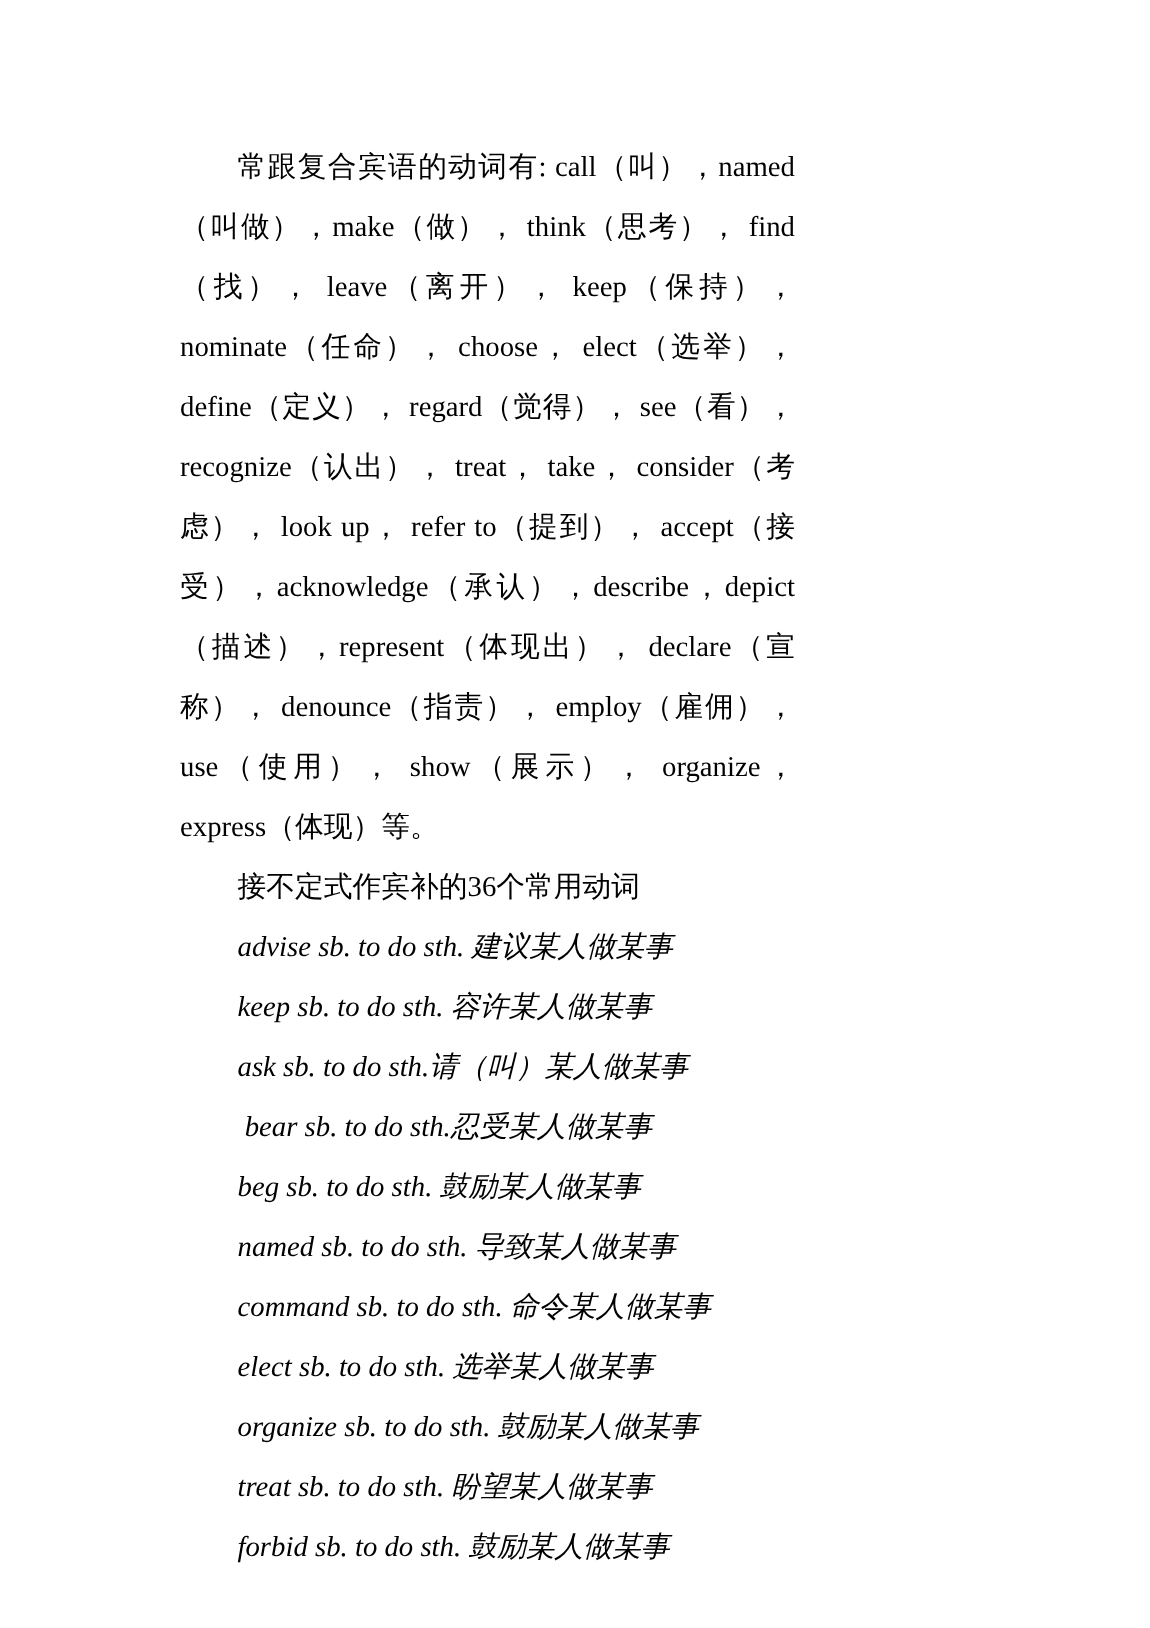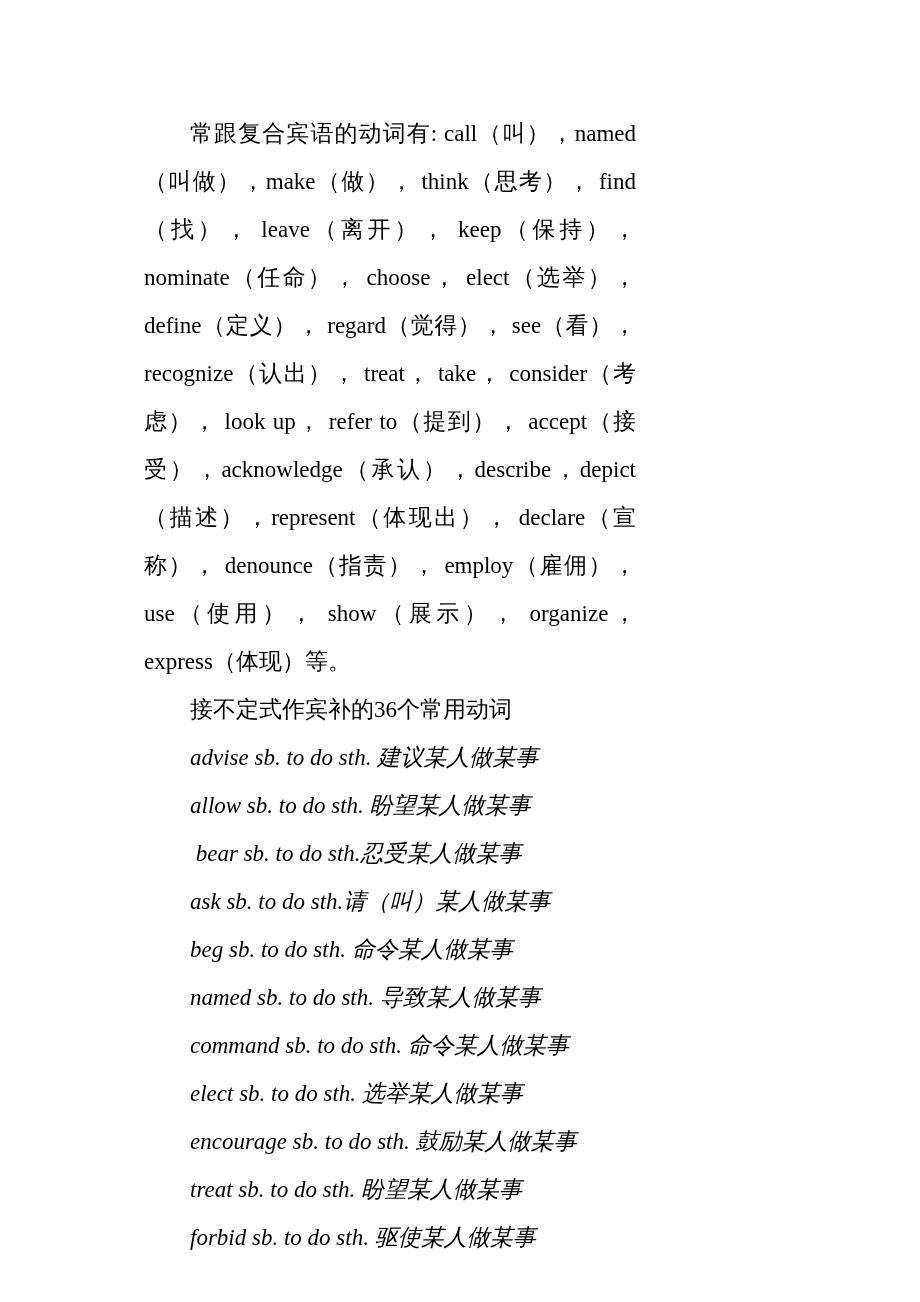--- a/index.html
+++ b/index.html
@@ -30,23 +30,23 @@
     font-style: italic;
   }
 </style>
 </head>
 <body>
 
 <div class="page">
   <p class="para justify">常跟复合宾语的动词有: call（叫），named（叫做），make（做）， think（思考）， find（找）， leave（离开）， keep（保持）， nominate（任命）， choose， elect（选举）， define（定义）， regard（觉得）， see（看）， recognize（认出）， treat， take， consider（考虑）， look up， refer to（提到）， accept（接受），acknowledge（承认），describe，depict（描述），represent（体现出）， declare（宣称）， denounce（指责）， employ（雇佣）， use（使用）， show（展示）， organize， express（体现）等。</p>
   <p class="para">接不定式作宾补的36个常用动词</p>
   <p class="para list-line">advise sb. to do sth. 建议某人做某事</p>
-  <p class="para list-line">allow sb. to do sth. 盼望某人做某事</p>
+  <p class="para list-line">keep sb. to do sth. 容许某人做某事</p>
+  <p class="para list-line">ask sb. to do sth.请（叫）某人做某事</p>
   <p class="para list-line"> bear sb. to do sth.忍受某人做某事</p>
-  <p class="para list-line">ask sb. to do sth.请（叫）某人做某事</p>
-  <p class="para list-line">beg sb. to do sth. 命令某人做某事</p>
+  <p class="para list-line">beg sb. to do sth. 鼓励某人做某事</p>
   <p class="para list-line">named sb. to do sth. 导致某人做某事</p>
   <p class="para list-line">command sb. to do sth. 命令某人做某事</p>
   <p class="para list-line">elect sb. to do sth. 选举某人做某事</p>
-  <p class="para list-line">encourage sb. to do sth. 鼓励某人做某事</p>
+  <p class="para list-line">organize sb. to do sth. 鼓励某人做某事</p>
   <p class="para list-line">treat sb. to do sth. 盼望某人做某事</p>
-  <p class="para list-line">forbid sb. to do sth. 驱使某人做某事</p>
+  <p class="para list-line">forbid sb. to do sth. 鼓励某人做某事</p>
 </div>
 
 </body></html>

